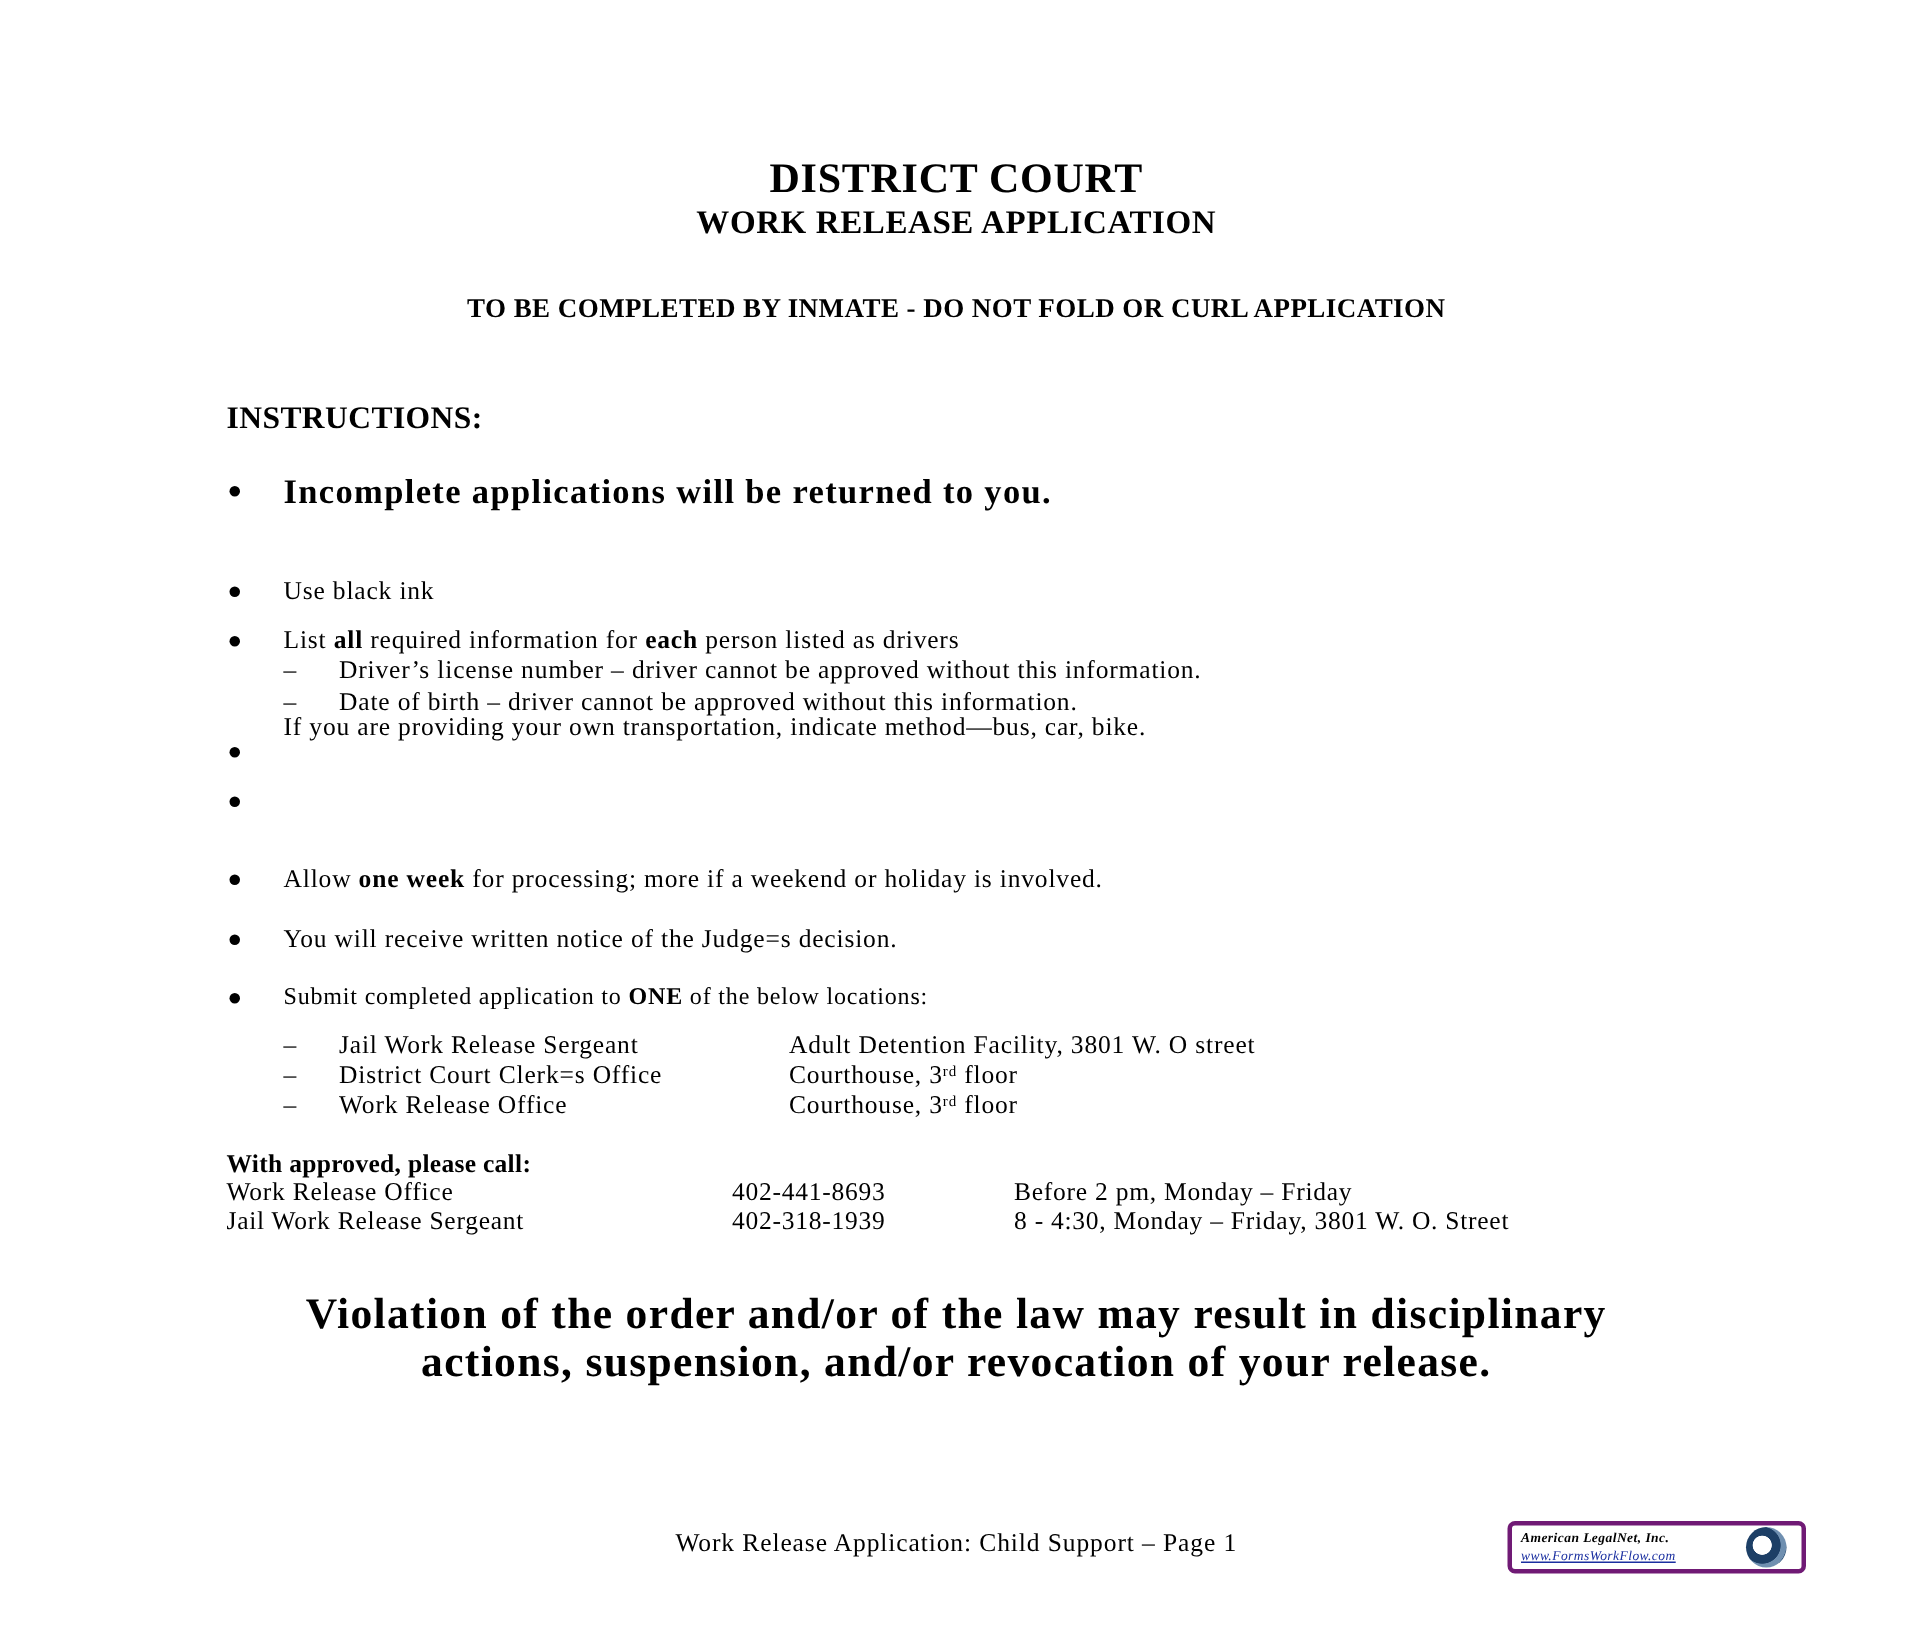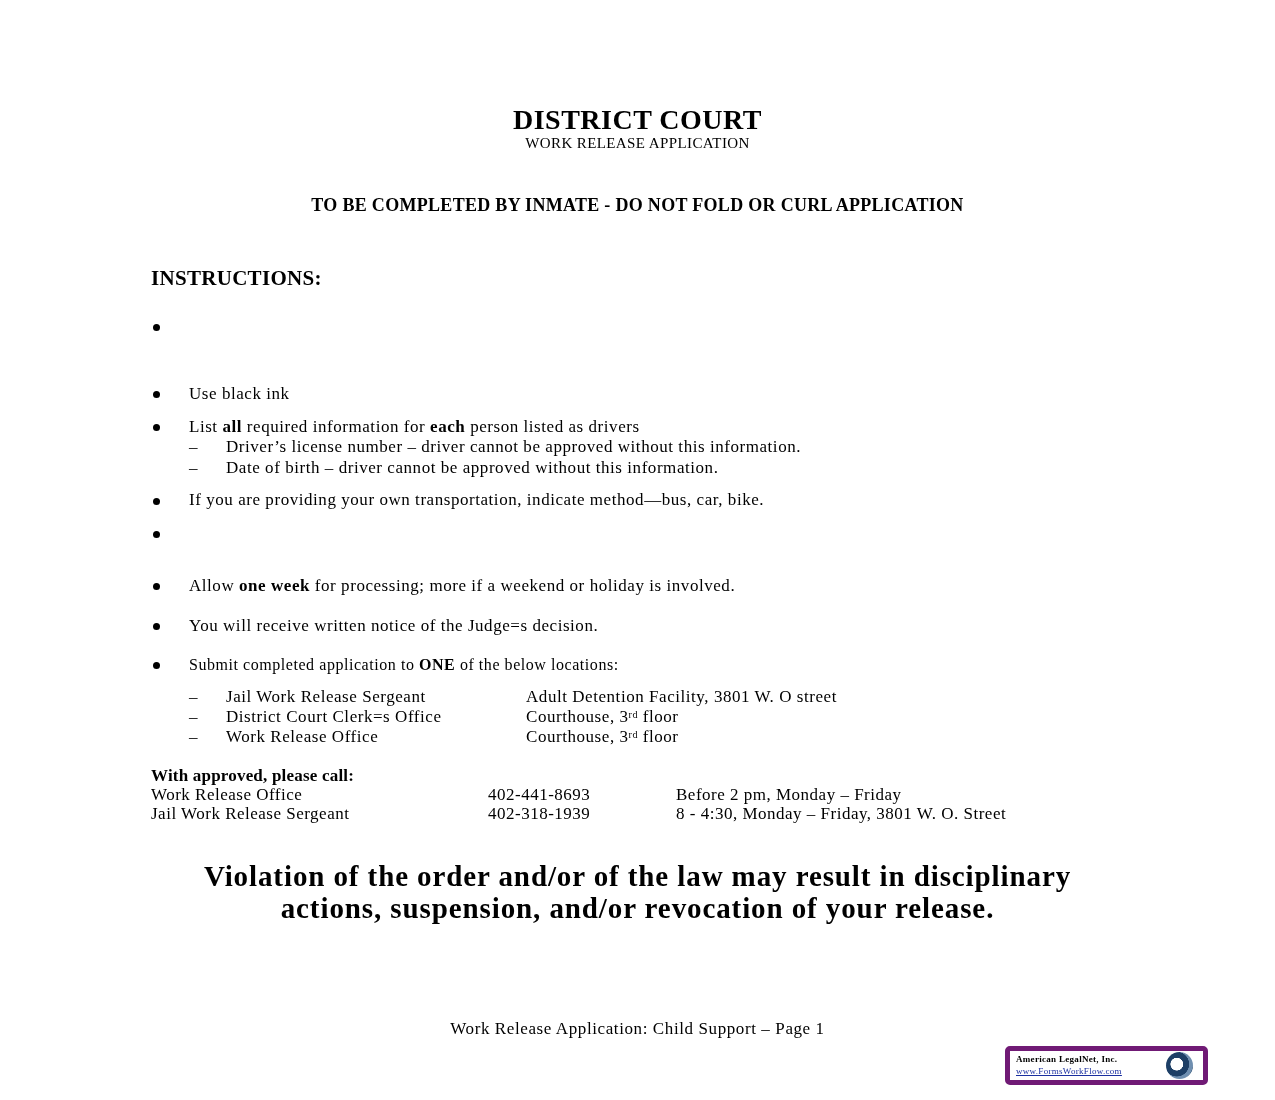--- a/index.html
+++ b/index.html
@@ -3,69 +3,70 @@
 <meta charset="utf-8">
 <style>
   html, body { margin: 0; padding: 0; background: #ffffff; }
   body {
     width: 1275px; height: 1100px; position: relative; overflow: hidden;
     font-family: "Liberation Serif", "DejaVu Serif", serif; color: #000;
   }
   .abs { position: absolute; }
   .center { left: 0; width: 1275px; text-align: center; }
   .title1 { top: 104px; font-size: 28px; font-weight: bold; letter-spacing: 0.5px; }
-  .title2 { top: 135px; font-size: 15px; font-weight: normal; letter-spacing: 0.4px; }
+  .title2 { top: 135px; font-size: 22px; font-weight: bold; letter-spacing: 0.4px; }
   .notice { top: 195px; font-size: 18px; font-weight: bold; letter-spacing: 0.3px; }
   .instr { left: 151px; top: 266px; font-size: 21px; font-weight: bold; letter-spacing: 0.3px; }
 
   .bullet { position: absolute; left: 151px; width: 12px; }
   .bullet::before { content: ""; position: absolute; left: 2px; width: 7px; height: 7px; border-radius: 50%; background: #000; }
   .big { font-size: 23px; font-weight: bold; letter-spacing: 0.9px; line-height: 27px; }
   .txt { font-size: 17px; letter-spacing: 0.55px; line-height: 20px; }
   .sub { font-size: 17px; letter-spacing: 0.55px; line-height: 20px; }
   .dash { position: absolute; left: 189px; font-size: 17px; }
   b { font-weight: bold; }
   i { font-style: italic; }
   sup { font-size: 10px; vertical-align: top; position: relative; top: -2px; }
 
   .contact { font-size: 17px; letter-spacing: 0.5px; line-height: 19px; }
   .warning { top: 860px; left: 150px; width: 975px; text-align: center; font-size: 29px; font-weight: bold; letter-spacing: 0.9px; line-height: 32px; }
   .footer { top: 1019px; font-size: 17px; letter-spacing: 0.6px; }
 
-  .logo { left: 1005px; top: 1046px; width: 193px; height: 29px; border: 5px solid #701a75; border-radius: 5px; background: #fff; }
+  .logo { left: 1005px; top: 1014px; width: 193px; height: 29px; border: 3px solid #701a75; border-radius: 5px; background: #fff; font-style: italic; }
   .logo-name { left: 6px; top: 3px; font-size: 9px; font-weight: bold; letter-spacing: 0.3px; }
   .logo-url { left: 6px; top: 15px; font-size: 9px; color: #1a2fa0; text-decoration: underline; letter-spacing: 0.3px; }
   .globe { left: 156px; top: 1px; width: 27px; height: 27px; border-radius: 50%;
     background: radial-gradient(circle at 40% 45%, #ffffff 0 28%, #1d3f66 30% 55%, #6f8fb0 57% 72%, #24486e 74%); }
 </style>
 </head>
 <body>
 
 <div class="abs center title1">DISTRICT COURT</div>
 <div class="abs center title2">WORK RELEASE APPLICATION</div>
 <div class="abs center notice">TO BE COMPLETED BY INMATE - DO NOT FOLD OR CURL APPLICATION</div>
 
 <div class="abs instr">INSTRUCTIONS:</div>
 
 <span class="bullet" style="top:324px;"></span>
 <div class="abs big" style="left:189px; top:314px;">
+  <div>Incomplete applications will be returned to you.</div>
 </div>
 
 <span class="bullet" style="top:391px;"></span>
 <div class="abs txt" style="left:189px; top:384px;">Use black ink</div>
 
 <span class="bullet" style="top:424px;"></span>
 <div class="abs txt" style="left:189px; top:417px;"><span>List </span><b>all</b><span> required information for </span><b>each</b><span> person listed as drivers</span></div>
 <span class="dash sub" style="top:437px;">–</span>
 <div class="abs sub" style="left:226px; top:437px;">Driver’s license number – driver cannot be approved without this information.</div>
 <span class="dash sub" style="top:458px;">–</span>
 <div class="abs sub" style="left:226px; top:458px;">Date of birth – driver cannot be approved without this information.</div>
 
 <span class="bullet" style="top:498px;"></span>
-<div class="abs txt" style="left:189px; top:490px;text-align:center;">If you are providing your own transportation, indicate method—bus, car, bike.</div>
+<div class="abs txt" style="left:189px; top:475px;text-align:center;">If you are providing your own transportation, indicate method—bus, car, bike.</div>
 
 <span class="bullet" style="top:531px;"></span>
 <div class="abs txt" style="left:189px; top:524px;">
 </div>
 
 <span class="bullet" style="top:583px;"></span>
 <div class="abs txt" style="left:189px; top:576px;"><span>Allow </span><b>one week</b><span> for processing; more if a weekend or holiday is involved.</span></div>
 
 <span class="bullet" style="top:623px;"></span>
 <div class="abs txt" style="left:189px; top:616px;">You will receive written notice of the Judge=s decision.</div>

